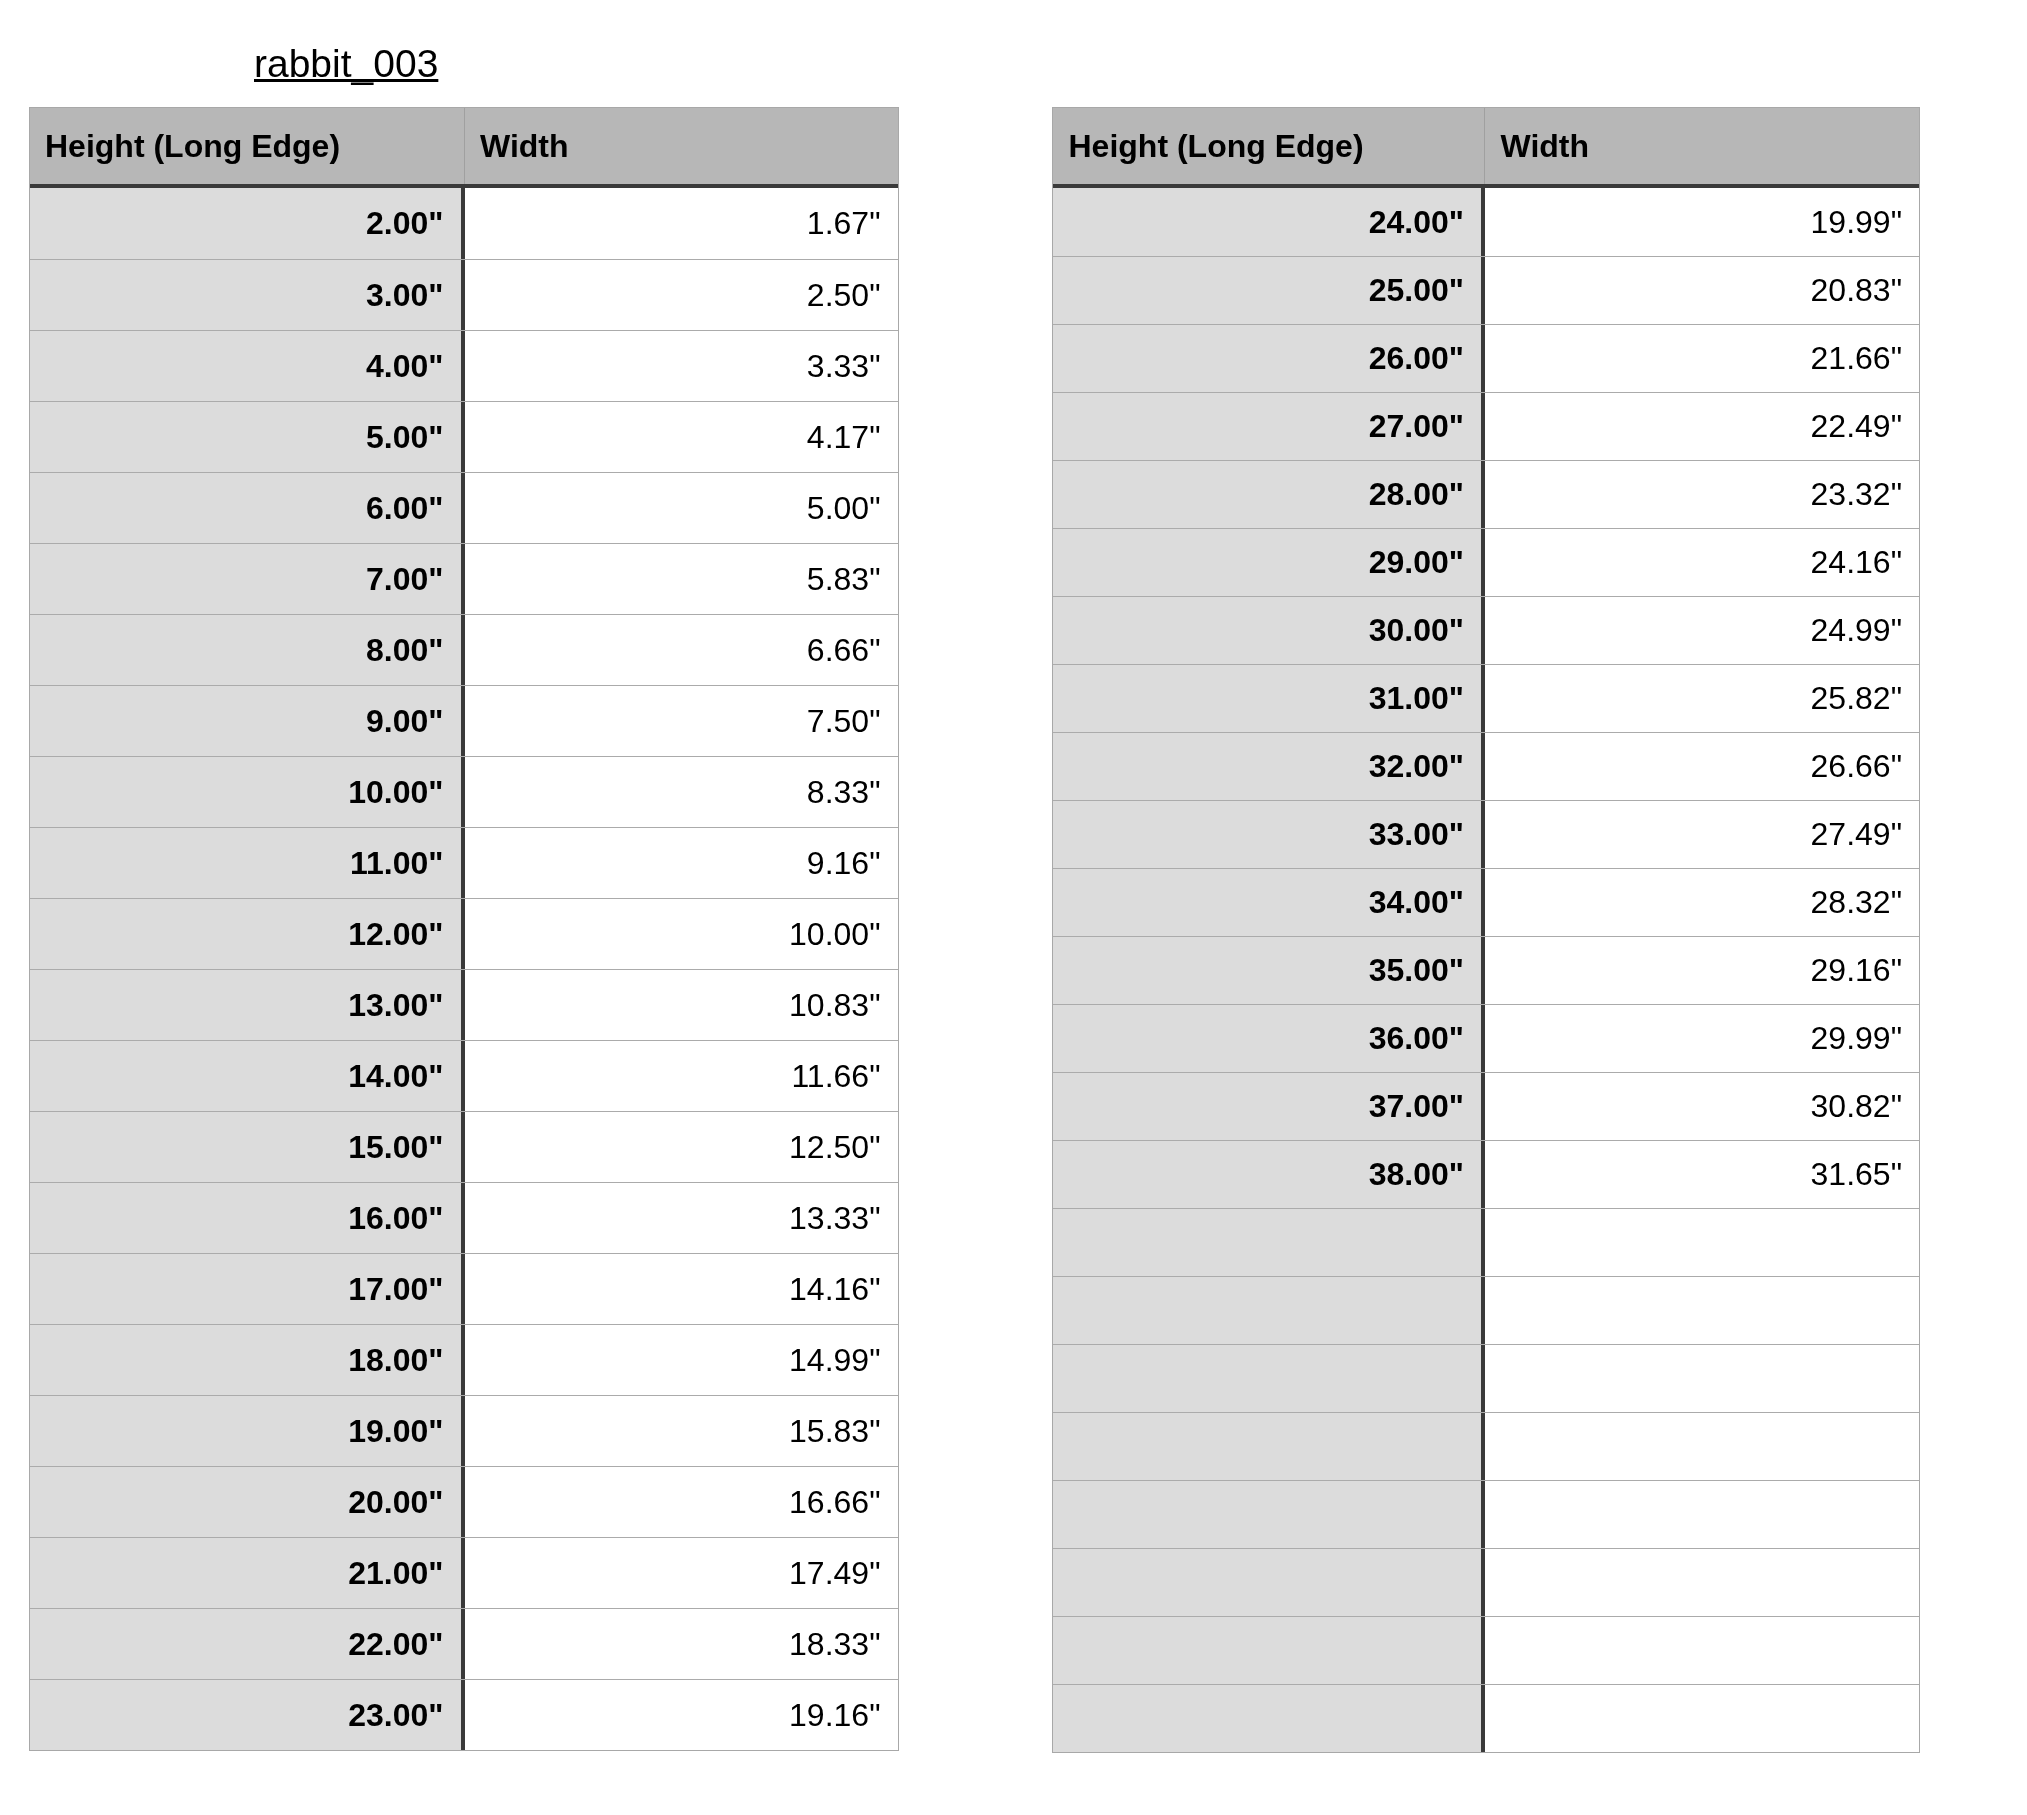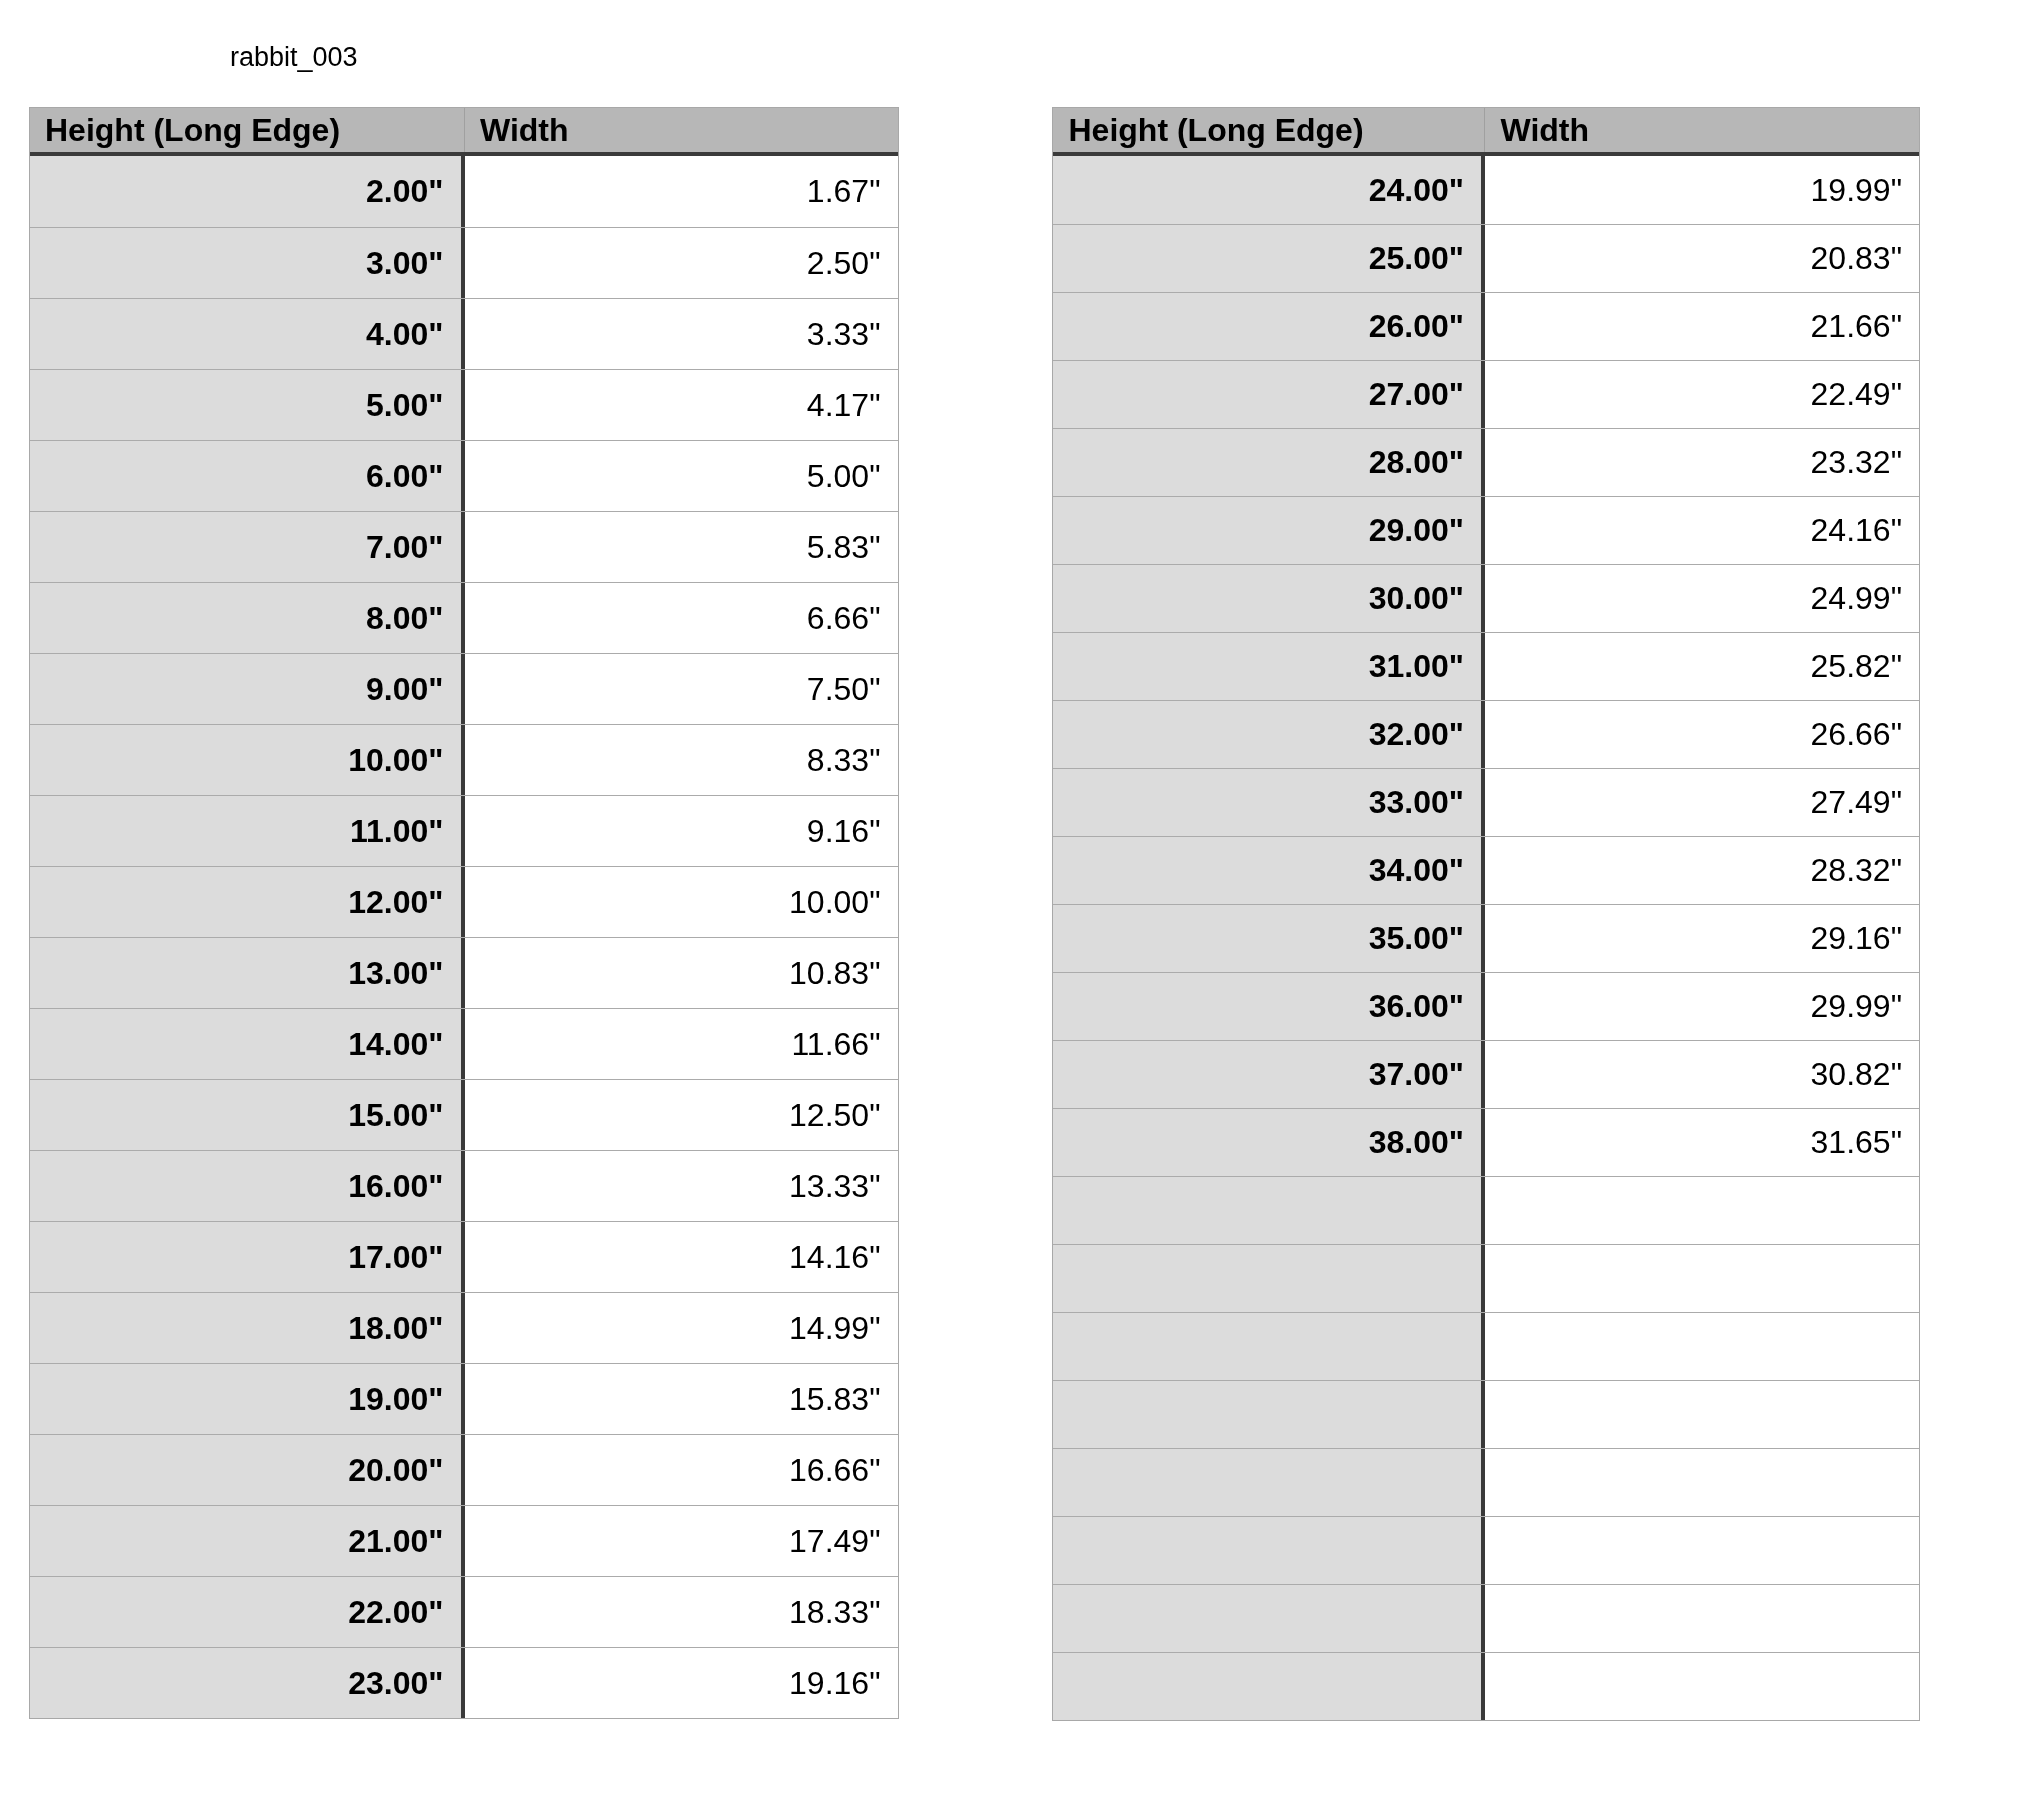--- a/index.html
+++ b/index.html
@@ -6,42 +6,43 @@
   html,body { background:#ffffff; }
   body {
     width:2027px; height:1816px;
     position:relative;
     font-family:"Liberation Sans", sans-serif;
     color:#000;
     overflow:hidden;
   }
   .title {
     position:absolute;
-    left:230px; top:42px;
-    font-size:27px;
+    left:254px; top:42px;
+    font-size:39px;
     font-weight:400;
     color:#000;
     letter-spacing:0px;
+    text-decoration:underline;
   }
   .size-table {
     position:absolute;
     top:107px;
     display:flex;
     flex-direction:column;
     border:1.6px solid #a8a8a8;
     background:#ffffff;
   }
   .size-table.left  { left:28.5px;   width:870px; }
   .size-table.right { left:1052px; width:868px; }
 
   .hdr {
     display:flex;
     background:#b7b7b7;
     border-bottom:4.1px solid #3a3a3a;
-    height:48px;
+    height:80px;
     flex:0 0 auto;
   }
   .hdr .cell {
     display:flex;
     align-items:center;
     font-size:32px;
     font-weight:700;
     padding-left:15.5px;
   }
   .left  .hdr .h { width:435px; border-right:1.6px solid #a0a0a0; }

